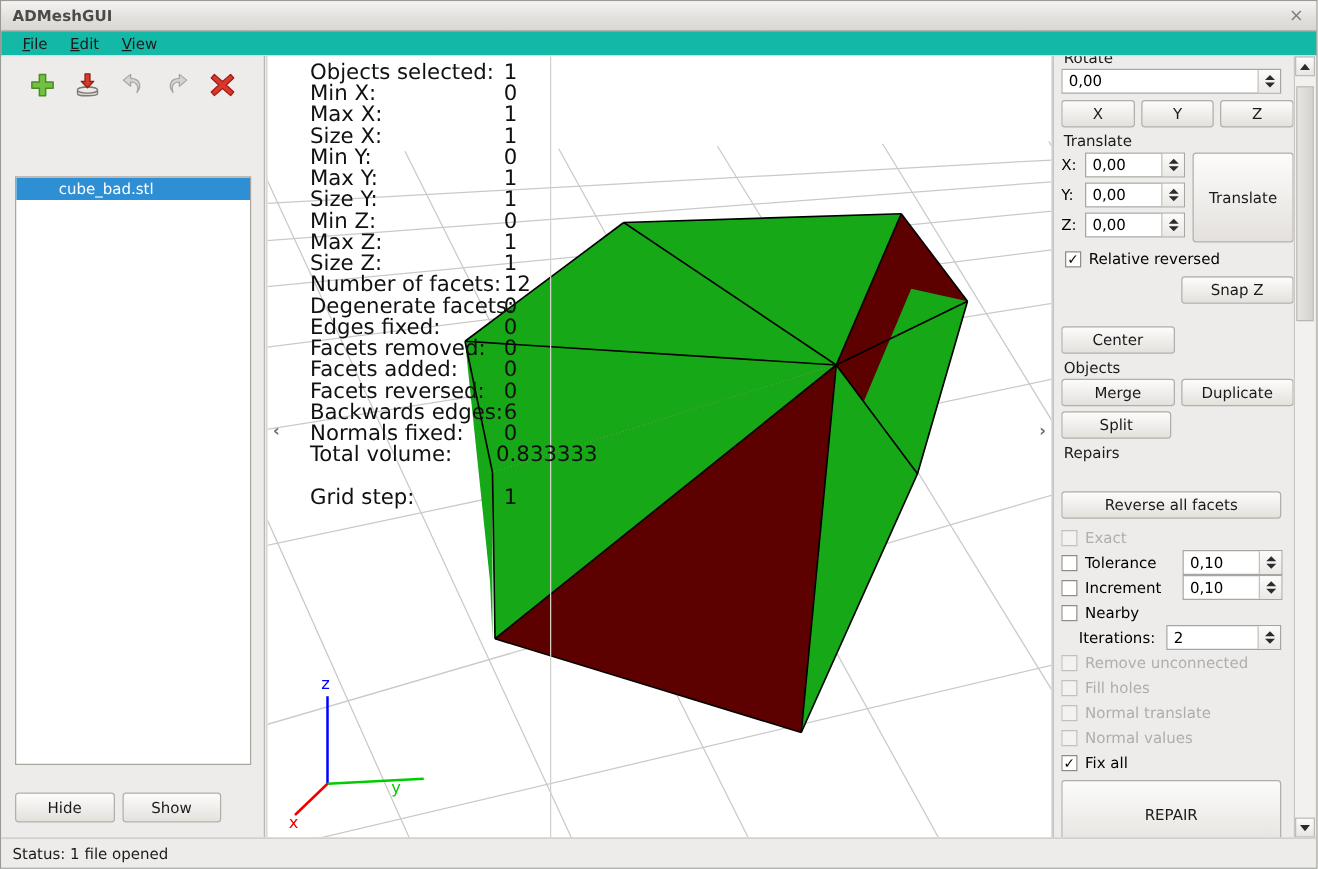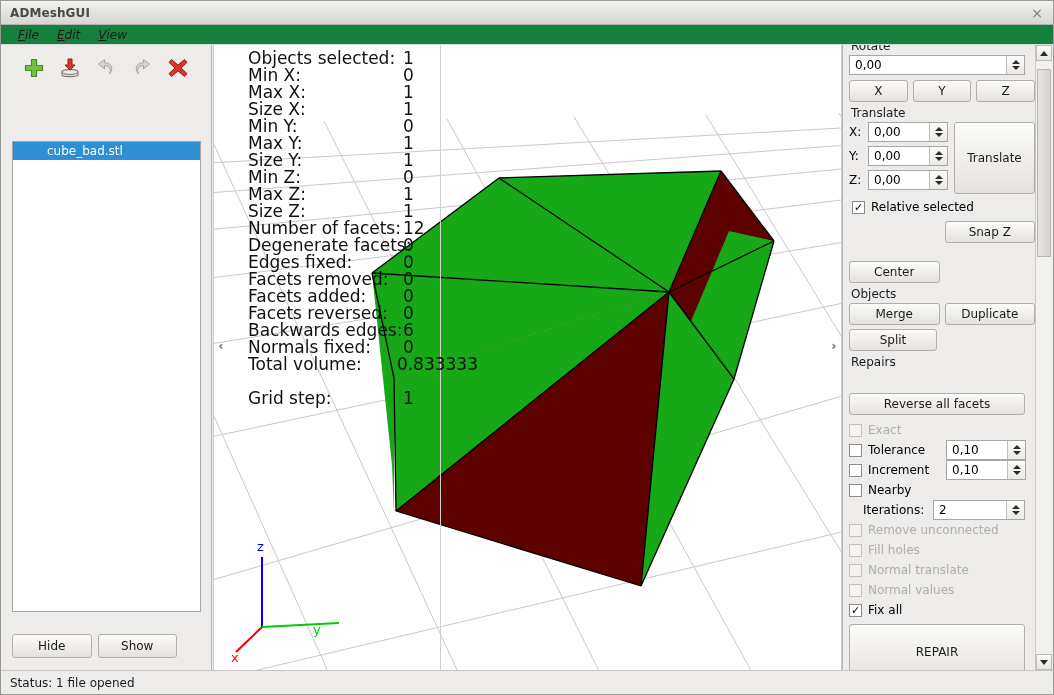--- a/index.html
+++ b/index.html
@@ -10,22 +10,22 @@
 
   
   .titlebar{position:absolute;left:0;top:0;width:100%;height:24px;box-sizing:border-box;
     background:linear-gradient(to bottom,#f4f3f2 0%,#e3e1de 55%,#d9d7d3 100%);
     border-bottom:1px solid #b6b3ae;display:flex;align-items:center;}
   .title-text{margin-left:9px;font-size:12px;font-weight:bold;color:#4a4a48;letter-spacing:.1px;}
   .win-close{position:absolute;right:6px;top:3px;width:20px;height:18px;display:flex;
     align-items:center;justify-content:center;color:#7d7c79;font-size:14px;line-height:1;}
 
   
-  .menubar{position:absolute;left:0;top:24px;width:100%;height:20px;background:#15803d;
-    border-bottom:1px solid #dcdad6;display:flex;align-items:center;padding-left:8px;box-sizing:border-box;font-style:italic;}
+  .menubar{position:absolute;left:0;top:24px;width:100%;height:20px;background:#14b8a6;
+    border-bottom:1px solid #dcdad6;display:flex;align-items:center;padding-left:8px;box-sizing:border-box;}
   .menu-item{padding:1px 9px;font-size:12px;color:#1b1b1b;}
   .menu-item u{text-decoration:underline;}
 
   
   .main{position:absolute;left:0;top:44px;right:0;bottom:24px;}
 
   
   .leftpanel{position:absolute;left:0;top:0;width:211px;bottom:0;background:#edeceb;
     border-right:1px solid #b9b6b1;box-sizing:border-box;}
   .toolbar{position:absolute;left:0;top:0;width:100%;height:45px;display:flex;align-items:center;gap:10px;padding-left:20px;box-sizing:border-box;}
@@ -359,21 +359,21 @@
                     <i class="ar-dn"></i>
                   </span>
               </div>
             </div>
           </div>
           <div class="btn" style="flex:1;height:72px;">Translate</div>
         </div>
 
         <div class="cb" style="margin:3px 0 4px 3px;">
           <span class="box">✓</span>
-          <span>Relative selected</span>
+          <span>Relative reversed</span>
         </div>
         <div class="xyzrow">
           <div class="btn" style="height:22px;margin-top:40px;">Center</div>
           <div class="btn" style="height:22px;">Snap Z</div>
         </div>
 
         <div class="grouplabel">Objects</div>
         <div class="xyzrow">
           <div class="btn" style="height:22px;">Merge</div>
           <div class="btn" style="height:22px;">Duplicate</div>

